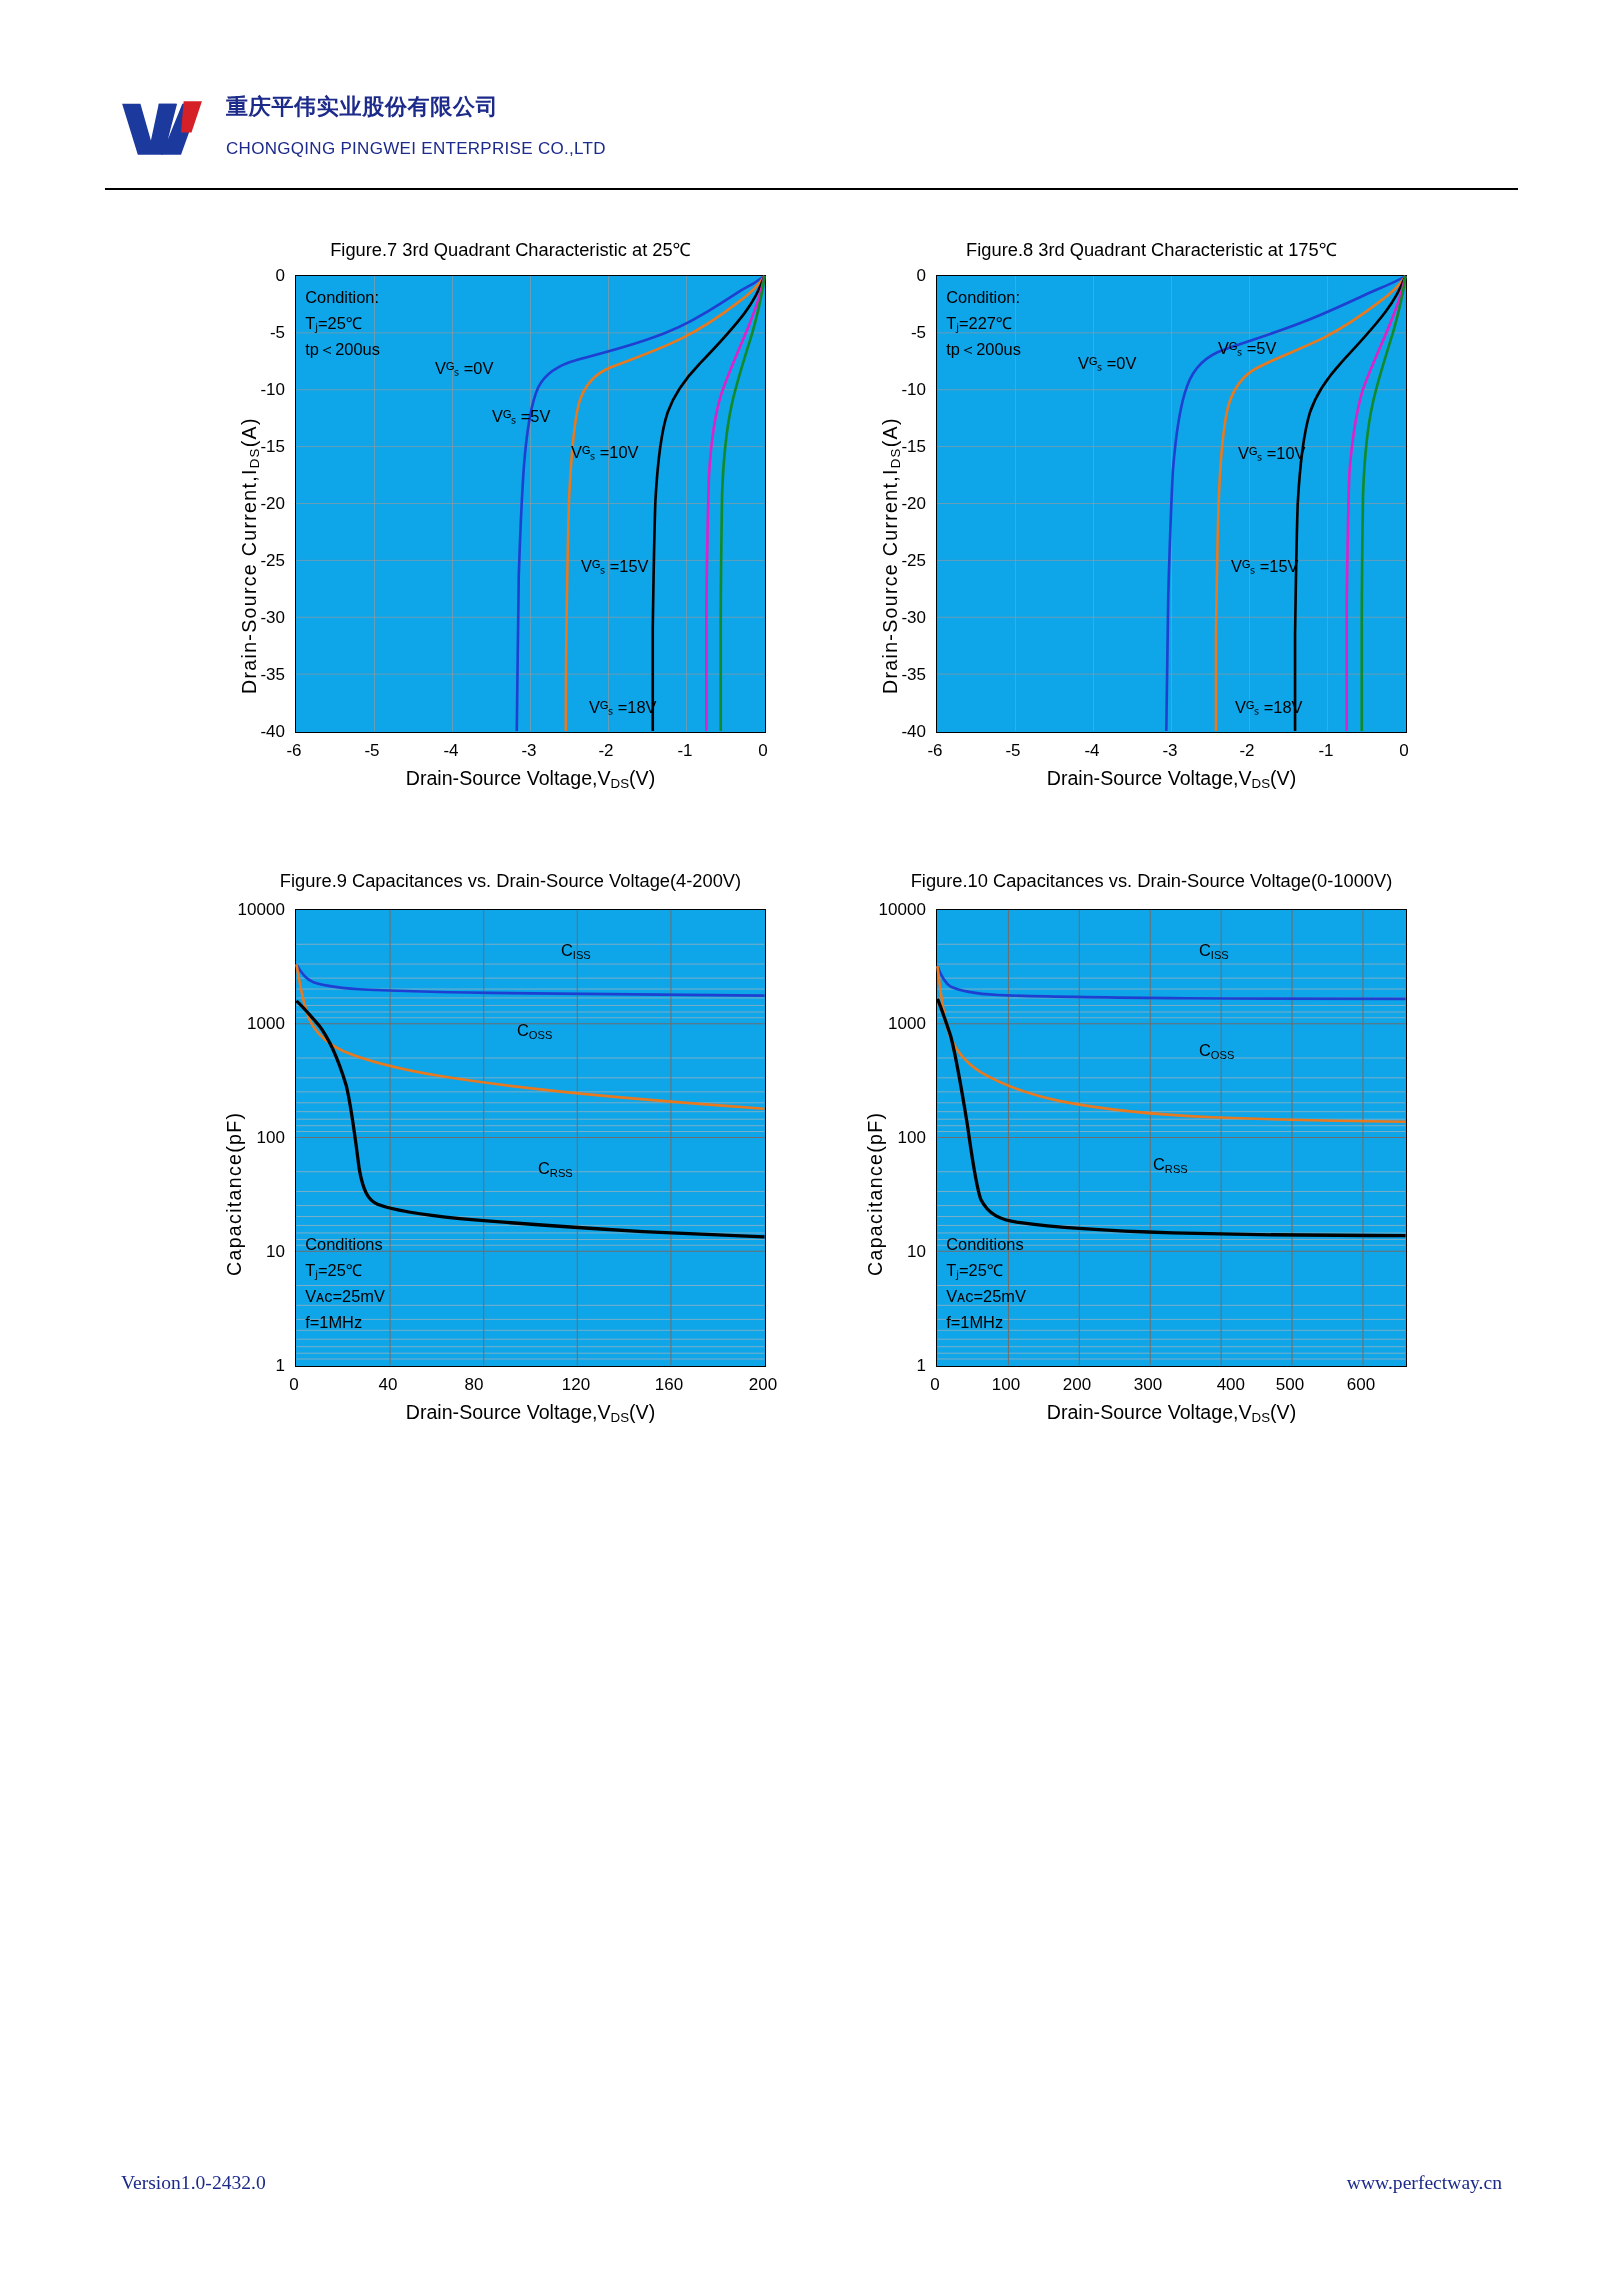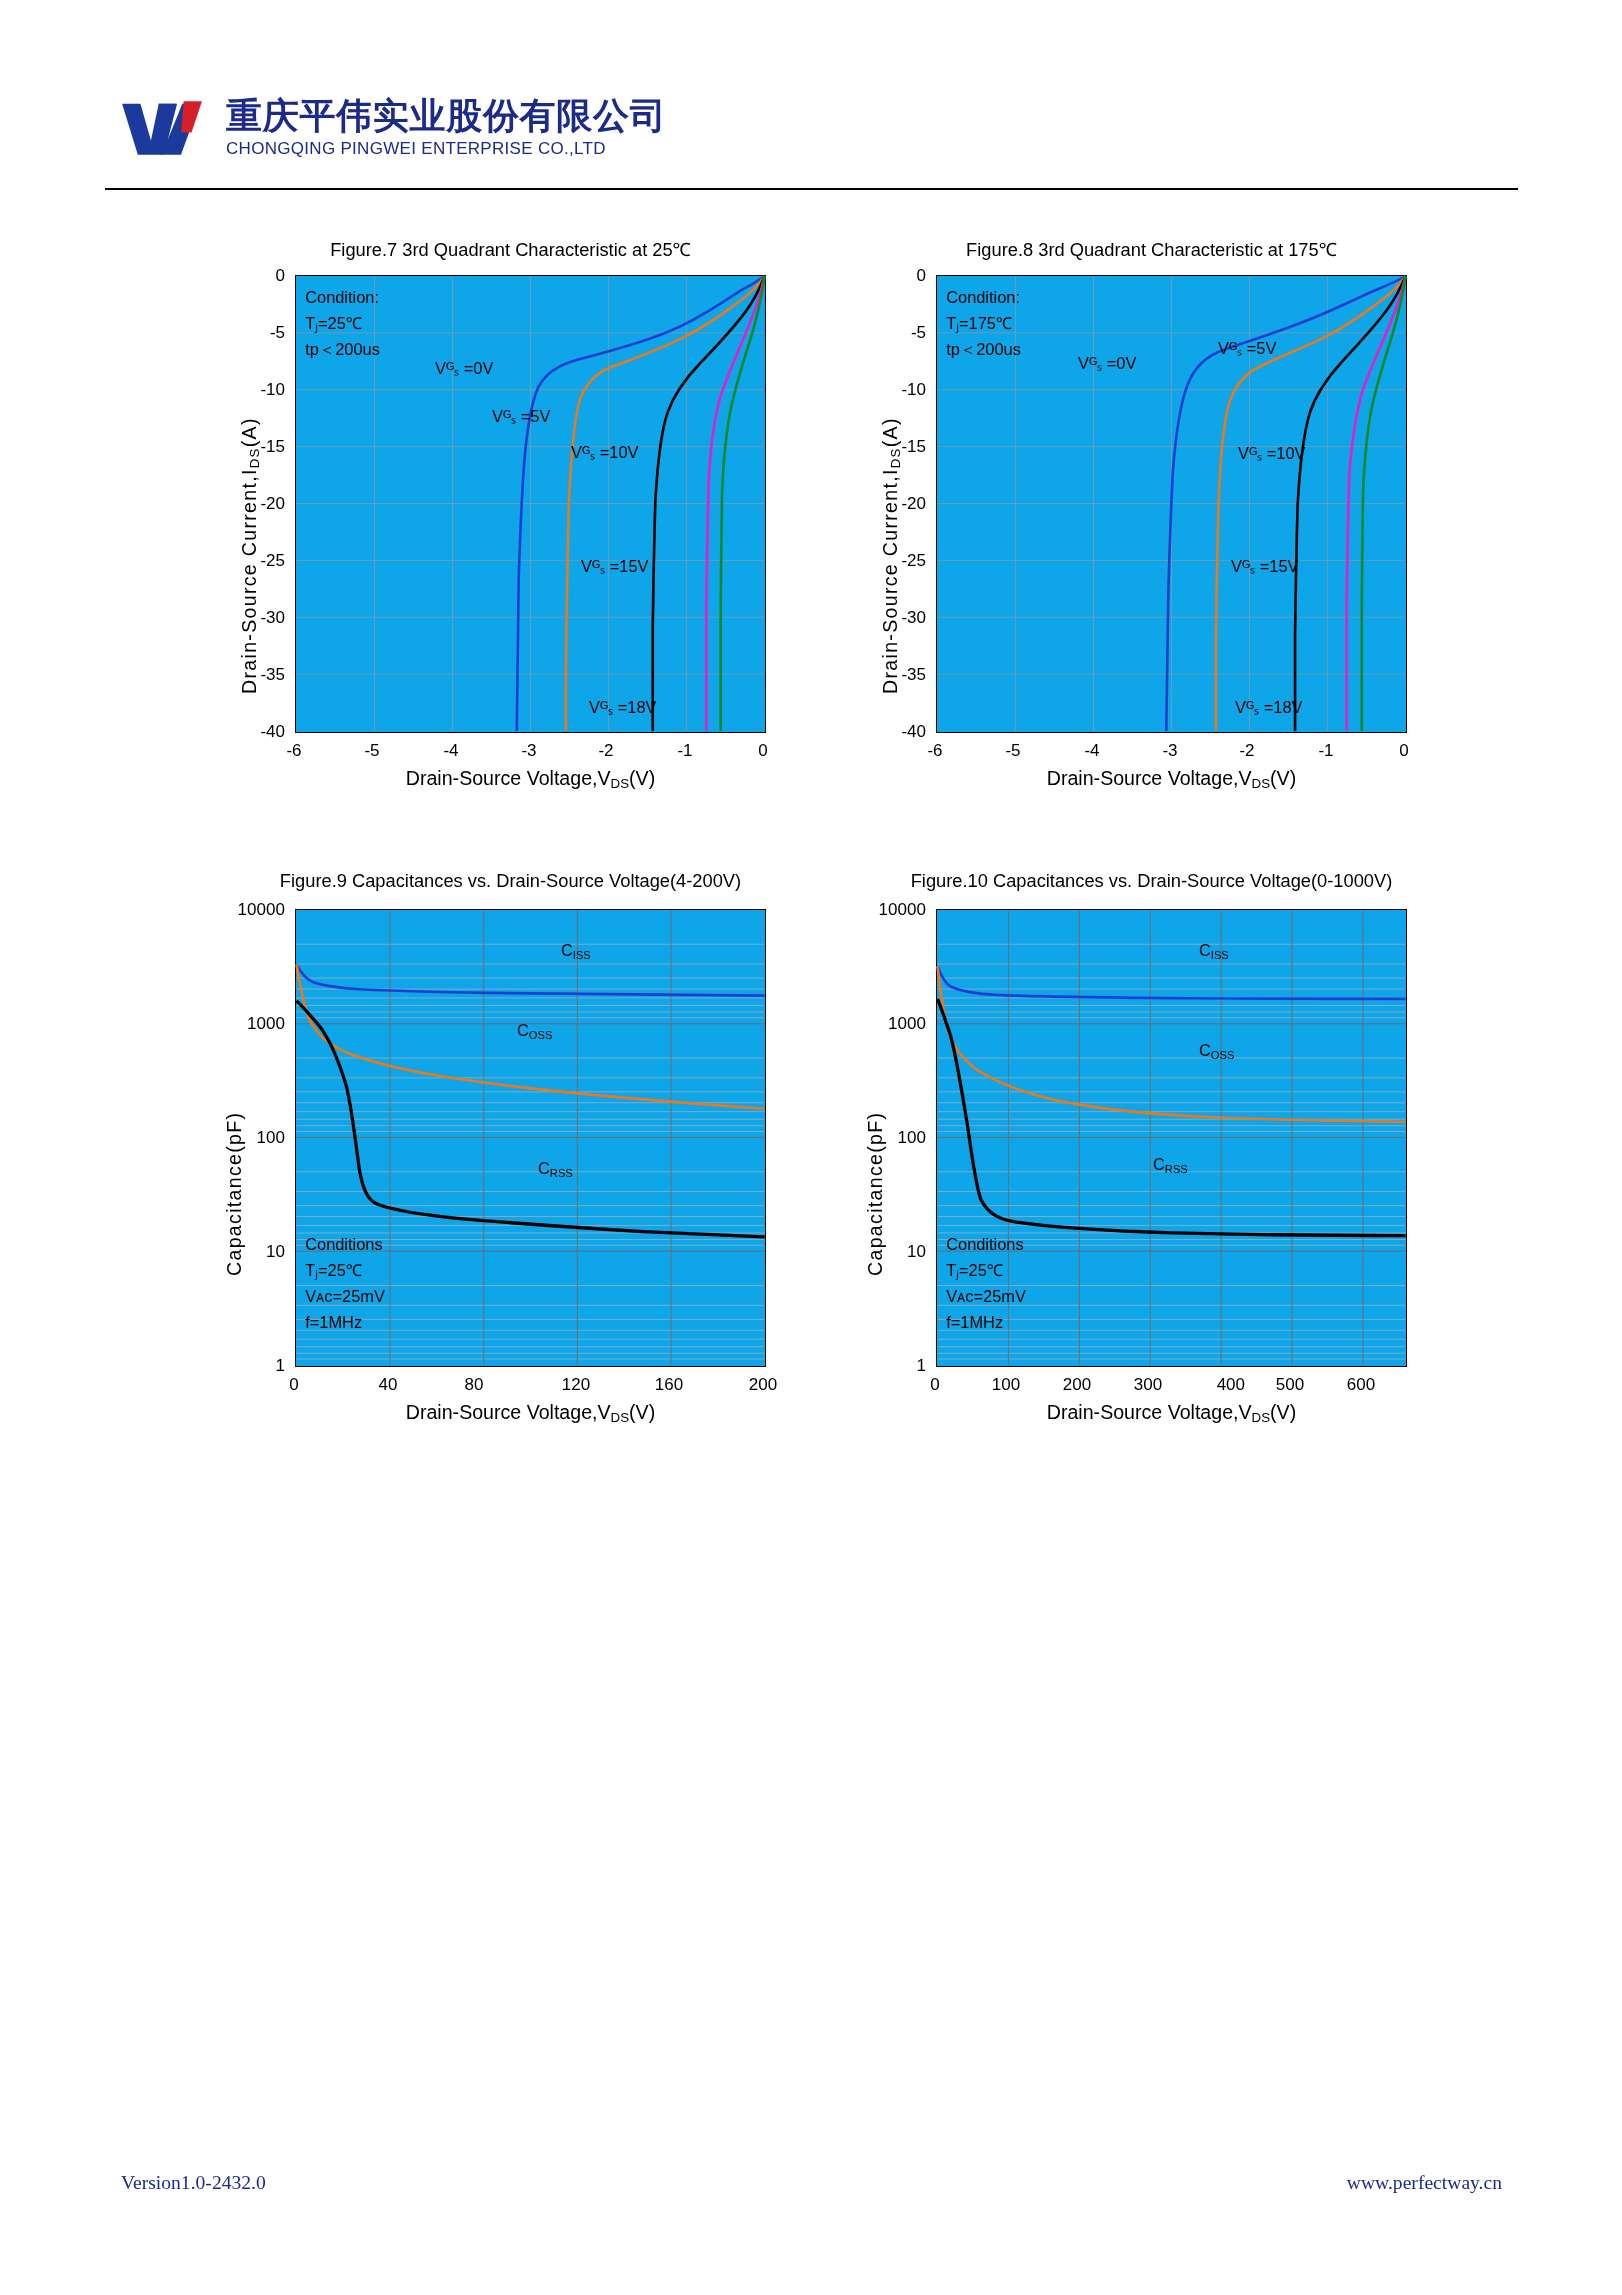--- a/index.html
+++ b/index.html
@@ -5,21 +5,21 @@
   html,body{margin:0;padding:0;}
   body{
     width:1623px;height:2295px;background:#ffffff;
     font-family:"Liberation Sans", sans-serif;
     position:relative;
   }
   
   .header{position:absolute;left:105px;top:85px;width:1413px;height:92px;}
   .logo{position:absolute;left:13px;top:6.5px;width:92px;height:72px;}
   .logo svg{display:block;}
-  .company-cn{position:absolute;left:121px;top:6.5px;font-size:36px;font-weight:bold;color:#1c2a8a;letter-spacing:0.7px;}
+  .company-cn{position:absolute;left:121px;top:6.5px;font-size:22px;font-weight:bold;color:#1c2a8a;letter-spacing:0.7px;}
   .company-en{position:absolute;left:121px;top:54px;font-size:17px;color:#1c2a8a;letter-spacing:0.3px;font-family:"Liberation Sans",sans-serif;}
   .header-rule{position:absolute;left:105px;top:188px;width:1413px;height:2px;background:#000;}
 
   
   .footer-left{position:absolute;left:121px;top:2172px;font-size:19.6px;color:#1c2a8a;font-family:"Liberation Serif",serif;}
   .footer-right{position:absolute;right:121px;top:2172px;font-size:19.6px;color:#1c2a8a;font-family:"Liberation Serif",serif;}
 
   
   .fig{position:absolute;}
   .fig-title{position:absolute;width:100%;text-align:center;font-size:18.3px;color:#000;top:0;}
@@ -130,21 +130,21 @@
         <line x1="0" y1="609" x2="716" y2="609"></line>
       </g>
       <path d="M716,0 C700,10 678,18 660,26 C630,40 596,56 560,70 C520,86 474,100 440,112 C410,122 392,140 382,168 C370,200 364,248 360,300 C357,358 355,420 353,490 C352,560 351,640 350,696" fill="none" stroke="#1f3fd0" stroke-width="4"></path>
       <path d="M716,0 C706,16 692,28 678,38 C652,58 622,78 592,94 C556,112 516,126 490,140 C466,152 452,172 444,202 C436,238 432,292 430,350 C428,414 427,480 426,552 C426,624 426,670 426,696" fill="none" stroke="#e8791e" stroke-width="4"></path>
       <path d="M716,0 C708,20 698,38 686,54 C665,82 640,108 618,132 C596,156 580,178 570,208 C559,244 554,294 551,350 C549,412 548,480 547,550 C547,620 547,665 547,696" fill="none" stroke="#000000" stroke-width="4"></path>
       <path d="M716,0 C710,26 702,50 692,74 C678,108 662,142 650,176 C640,210 634,252 630,302 C628,362 627,428 626,502 C626,578 626,648 626,696" fill="none" stroke="#e020c8" stroke-width="4"></path>
       <path d="M716,0 C712,30 705,58 697,86 C686,122 674,158 666,194 C658,230 653,278 651,334 C650,398 649,468 649,544 C649,618 649,664 649,696" fill="none" stroke="#128a2a" stroke-width="4"></path>
     </svg>
     <div class="cond" style="left:9.2px;top:7.9px;">
       <div>Condition:</div>
-      <div>Tⱼ=175℃</div>
+      <div>Tⱼ=227℃</div>
       <div>tp＜200us</div>
     </div>
     <div class="curvelbl" style="left:141px;top:75px;">Vᴳₛ =0V</div>
     <div class="curvelbl" style="left:281px;top:60px;">Vᴳₛ =5V</div>
     <div class="curvelbl" style="left:301px;top:165px;">Vᴳₛ =10V</div>
     <div class="curvelbl" style="left:294px;top:278px;">Vᴳₛ =15V</div>
     <div class="curvelbl" style="left:298px;top:419px;">Vᴳₛ =18V</div>
   </div>
   <div class="tick-y" style="left:26px;top:30px;width:43px;">0</div>
   <div class="tick-y" style="left:26px;top:87px;width:43px;">-5</div>

